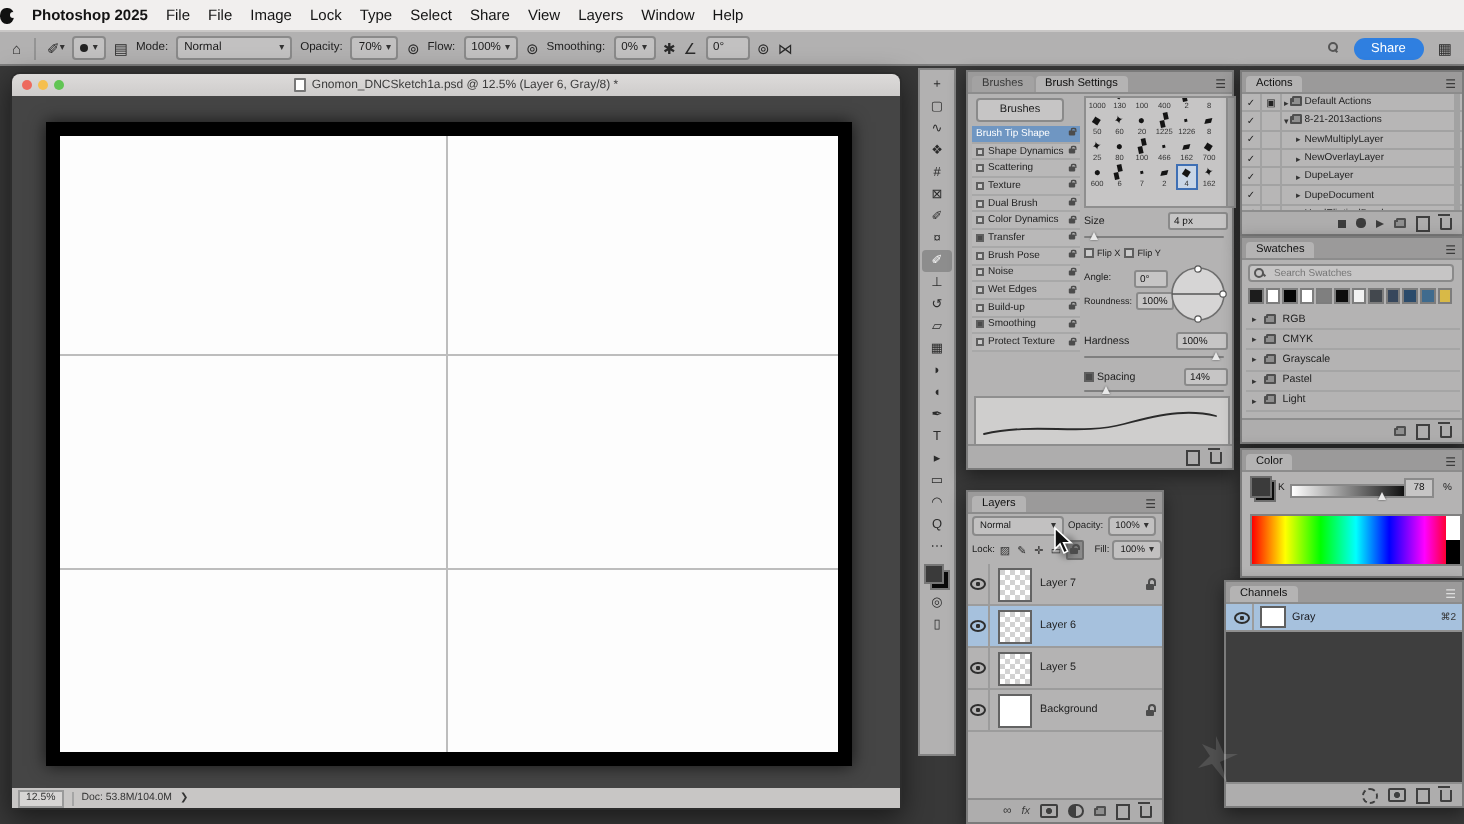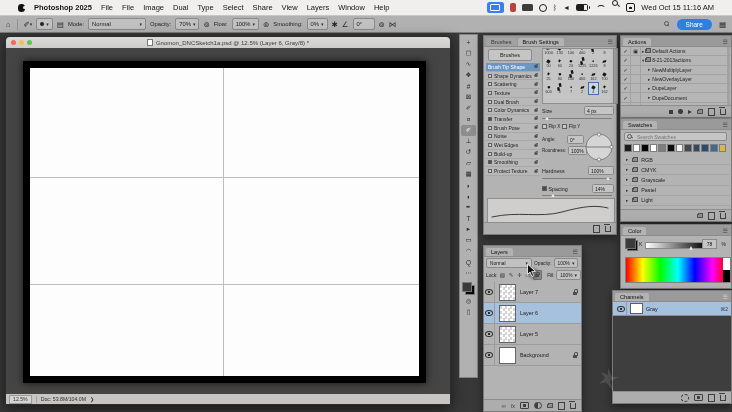--- a/index.html
+++ b/index.html
@@ -1,18 +1,18 @@
 <!DOCTYPE html>
 <html><head>
 <meta charset="utf-8">
 <style>
   html,body{margin:0;padding:0}
   body{width:732px;height:412px;background:#383838;font-family:"Liberation Sans",sans-serif;position:relative;overflow:hidden;-webkit-font-smoothing:antialiased}
   
-  #menubar{position:absolute;left:0;top:0;width:732px;height:16px;background:#f1efee;display:flex;align-items:center;padding:0 18px;box-sizing:border-box;gap:9px;font-size:7.5px;color:#141414;border-bottom:1px solid #c9c7c6}
+  #menubar{position:absolute;left:0;top:0;width:732px;height:16px;background:#f1efee;display:flex;align-items:center;padding:0 0;box-sizing:border-box;gap:9px;font-size:7.5px;color:#141414;border-bottom:1px solid #c9c7c6}
   .apple{width:7px;height:8px;background:#111;border-radius:45% 45% 48% 48%;position:relative}
   .apple::before{content:"";position:absolute;right:-1px;top:2px;width:3px;height:3px;background:#f1efee;border-radius:50%}
   #appname{font-weight:bold}
   .mitem{white-space:nowrap}
   #mb-right{margin-left:auto;display:flex;align-items:center;gap:6px}
   .sic{height:10px;display:flex;align-items:center;justify-content:center;color:#1c1c1c;font-size:7px}
   .screen-mirroring-icon{width:17px;background:#3b7df0;border-radius:2.5px;height:11px}
   .screen-mirroring-icon::before{content:"";width:8px;height:5px;border:1px solid #fff;border-radius:1px}
   .record-status-icon::before{content:"";width:6px;height:9px;background:#b5443c;border-radius:2px}
   .keyboard-icon::before{content:"";width:11px;height:7px;background:#3c3c3c;border-radius:1.5px}
@@ -171,44 +171,29 @@
 </head>
 <body>
 
 <div id="menubar">
   <span class="apple"></span>
   <span id="appname">Photoshop 2025</span>
   <span id="menus" style="display:flex;gap:9px">
       <span class="mitem">File</span>
       <span class="mitem">File</span>
       <span class="mitem">Image</span>
-      <span class="mitem">Dual</span>
+      <span class="mitem">Lock</span>
       <span class="mitem">Type</span>
       <span class="mitem">Select</span>
       <span class="mitem">Share</span>
       <span class="mitem">View</span>
       <span class="mitem">Layers</span>
       <span class="mitem">Window</span>
       <span class="mitem">Help</span>
     </span>
-  <span id="mb-right">
-    <span id="status-icons" style="display:flex;gap:6px;align-items:center">
-        <span class="sic screen-mirroring-icon"></span>
-        <span class="sic record-status-icon"></span>
-        <span class="sic keyboard-icon"></span>
-        <span class="sic camera-icon"></span>
-        <span class="sic bluetooth-icon">ᛒ</span>
-        <span class="sic volume-icon">◄</span>
-        <span class="sic battery-icon"></span>
-        <span class="sic wifi-icon"></span>
-        <span class="sic search-icon-s"></span>
-        <span class="sic user-switch-icon"></span>
-      </span>
-    <span id="clock">Wed Oct 15 11:16 AM</span>
-  </span>
 </div>
 
 <div id="optionsbar">
   <span class="oicon">⌂</span>
   <span class="osep"></span>
   <span class="oicon">✐<span class="chev">▾</span></span>
   <span class="obox">
       <span style="width:4px;height:4px;border-radius:50%;background:#222"></span>
       <span class="chev">▾</span>
     </span>

